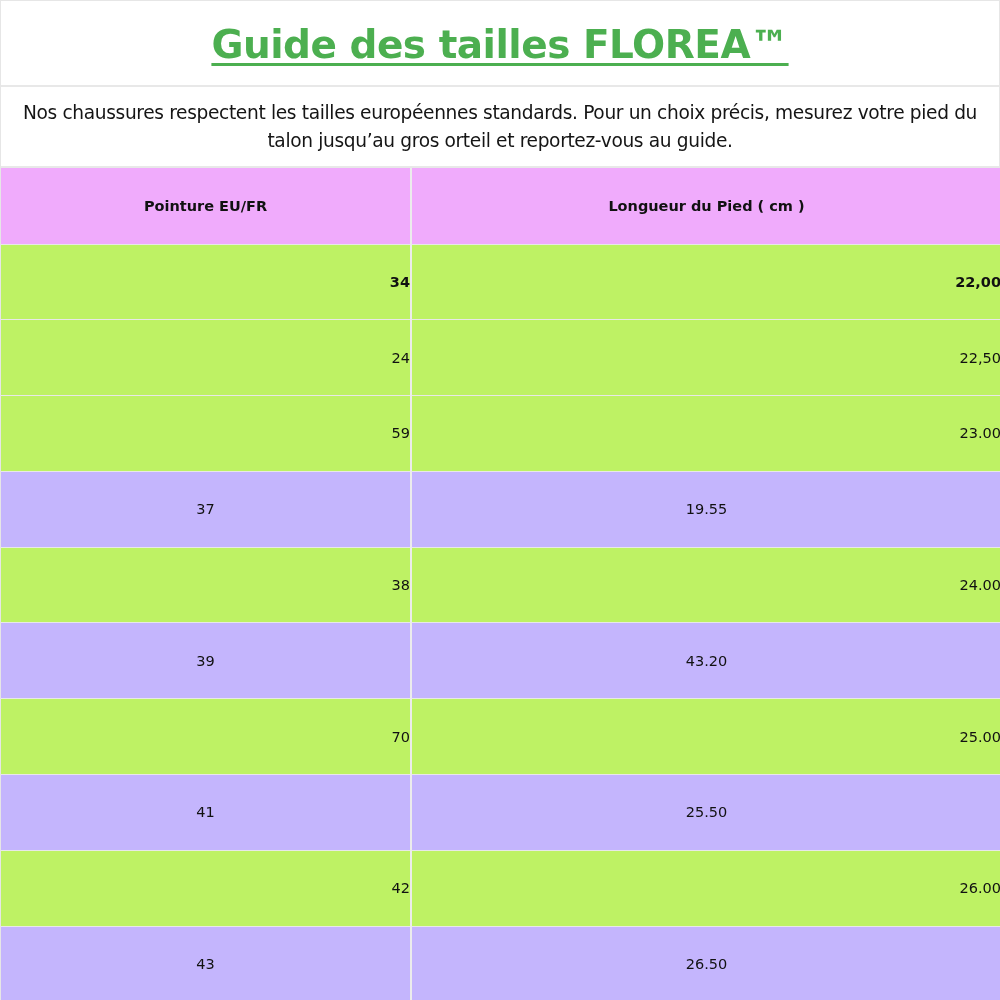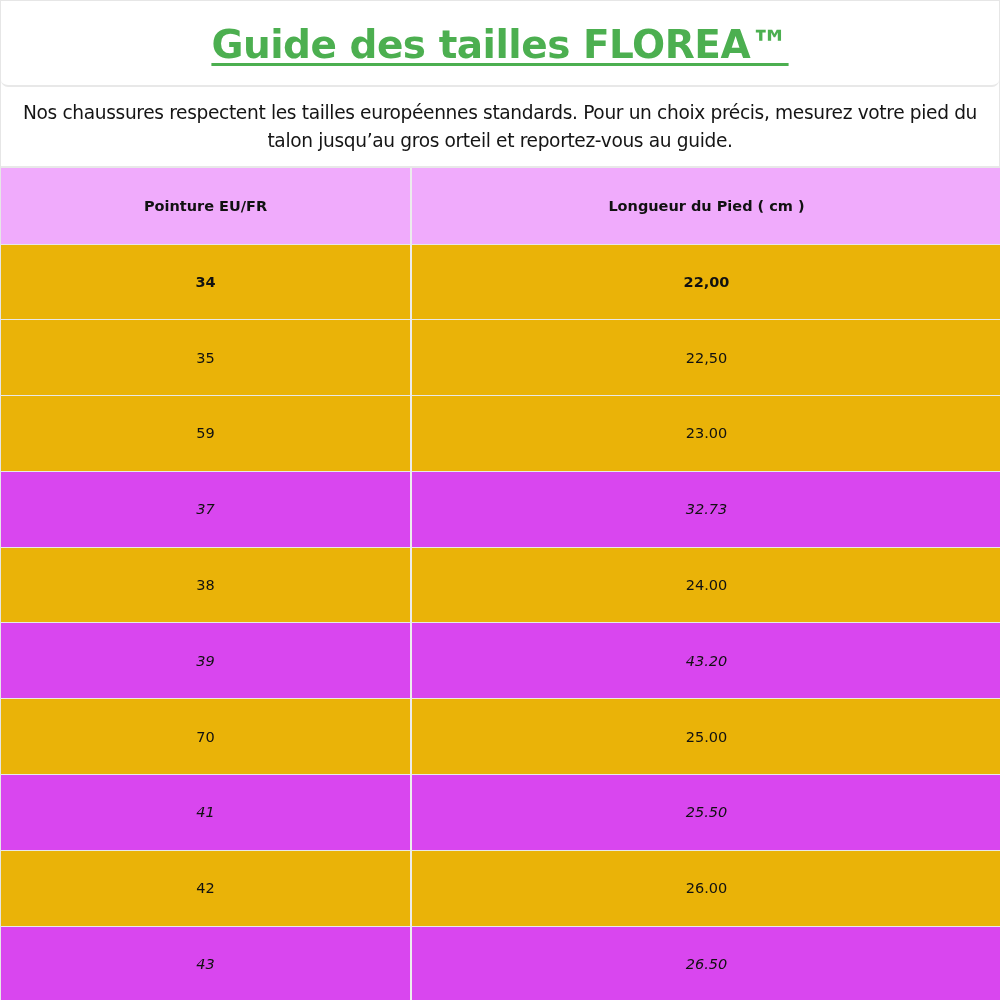--- a/index.html
+++ b/index.html
@@ -2,21 +2,20 @@
 <html><head>
   <meta charset="utf-8">
   <style>
     * { box-sizing: border-box; margin: 0; padding: 0; }
     html, body { width: 1000px; height: 1000px; background: #ffffff; overflow: hidden; }
     body { font-family: "Liberation Sans", "DejaVu Sans", sans-serif; color: #111111; }
     .page { width: 1000px; height: 1000px; border: 1px solid #e6e6e6; position: relative; }
     .title-row {
       height: 86px; display: flex; align-items: center; justify-content: center;
       border-bottom: 2px solid #e8e8e8;
-      border-radius: 7px;
     }
     .title {
       font-family: "DejaVu Sans", sans-serif;
       font-weight: bold; font-size: 39px; letter-spacing: -0.5px;
       text-decoration: underline; text-decoration-thickness: 3px; text-underline-offset: 5px;
       padding-top: 2px;
     }
     .intro-row {
       height: 81px; display: flex; align-items: center; justify-content: center;
       text-align: center; padding: 0 12px;
@@ -29,22 +28,22 @@
     col.c2 { width: 590px; }
     th, td {
       text-align: center; vertical-align: middle;
       border-bottom: 1.5px solid #e8e8e8;
       font-family: "DejaVu Sans", sans-serif;
       font-size: 14.5px; color: #111111;
     }
     th:first-child, td:first-child { border-right: 2px solid #ececec; }
     th { height: 76px; font-weight: bold; font-size: 14.5px; background: #f0abfc; }
     td { height: 75.8px; font-weight: normal; }
-    tr.gray td { background: #eab308; }
-    tr.white td { background: #d946ef; font-style: italic; }
+    tr.gray td { background: #bef264; text-align: right; }
+    tr.white td { background: #c4b5fd; }
     tr.bold td { font-weight: bold; }
   </style>
 </head>
 <body>
 
 <div class="page">
   <div class="title-row">
     <h1 class="title" style="color: rgb(76, 175, 80);">Guide des tailles FLOREA™</h1>
   </div>
   <div class="intro-row">
@@ -60,30 +59,30 @@
         <th>Pointure EU/FR</th>
         <th>Longueur du Pied ( cm )</th>
       </tr>
     </thead>
     <tbody id="size-rows">
       <tr class="gray bold">
           <td>34</td>
           <td>22,00</td>
         </tr>
       <tr class="gray">
-          <td>35</td>
+          <td>24</td>
           <td>22,50</td>
         </tr>
       <tr class="gray">
           <td>59</td>
           <td>23.00</td>
         </tr>
       <tr class="white">
           <td>37</td>
-          <td>32.73</td>
+          <td>19.55</td>
         </tr>
       <tr class="gray">
           <td>38</td>
           <td>24.00</td>
         </tr>
       <tr class="white">
           <td>39</td>
           <td>43.20</td>
         </tr>
       <tr class="gray">

